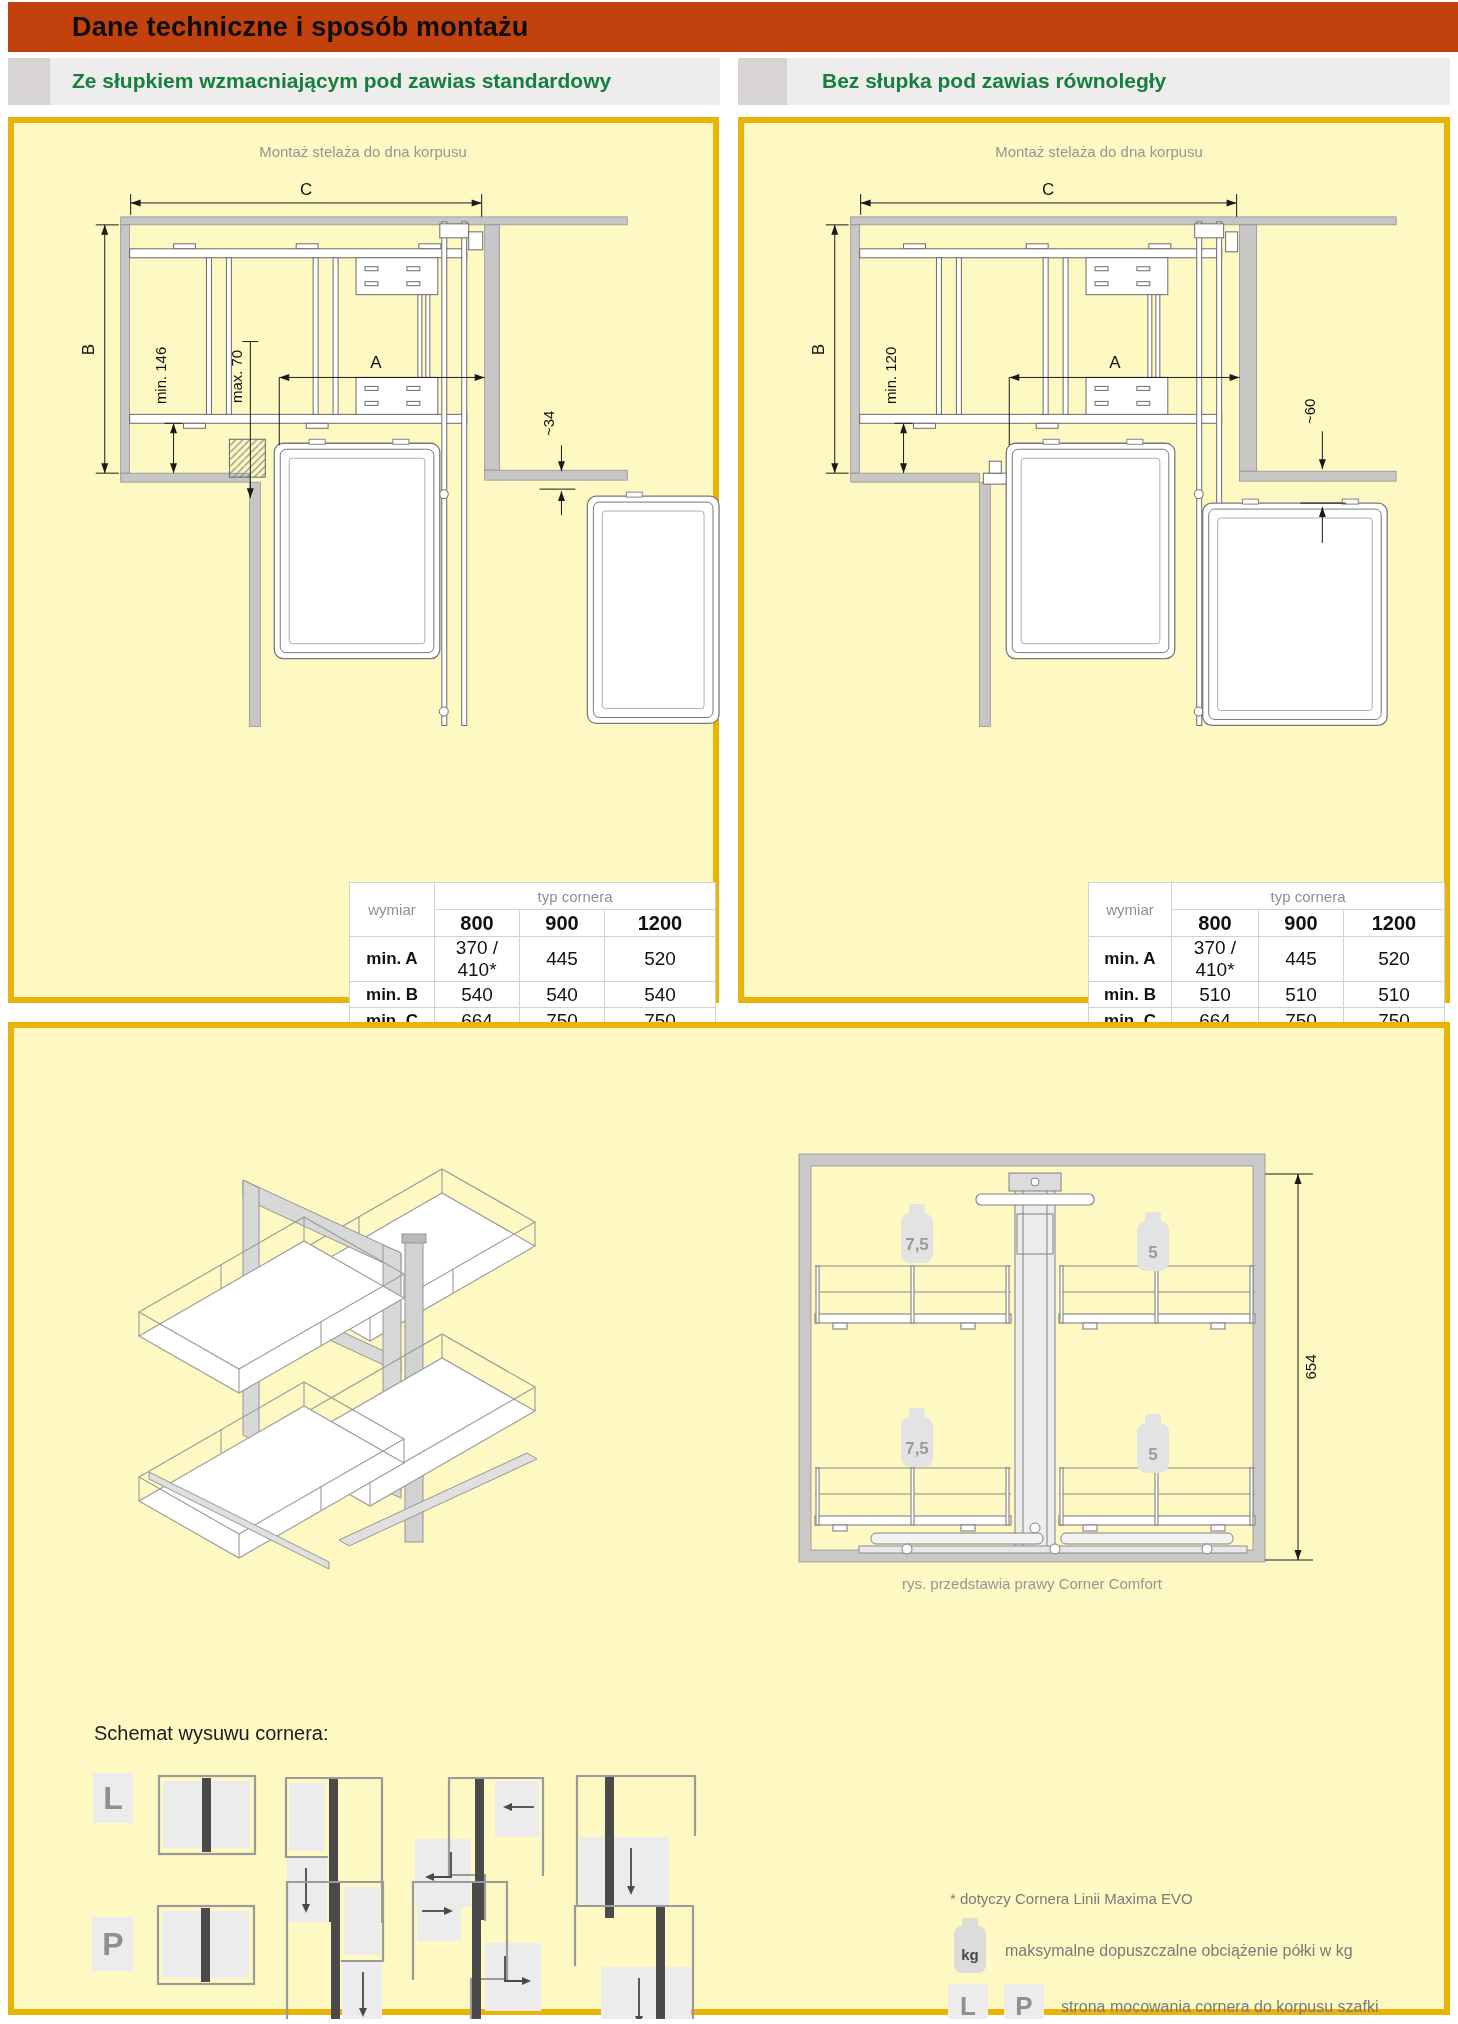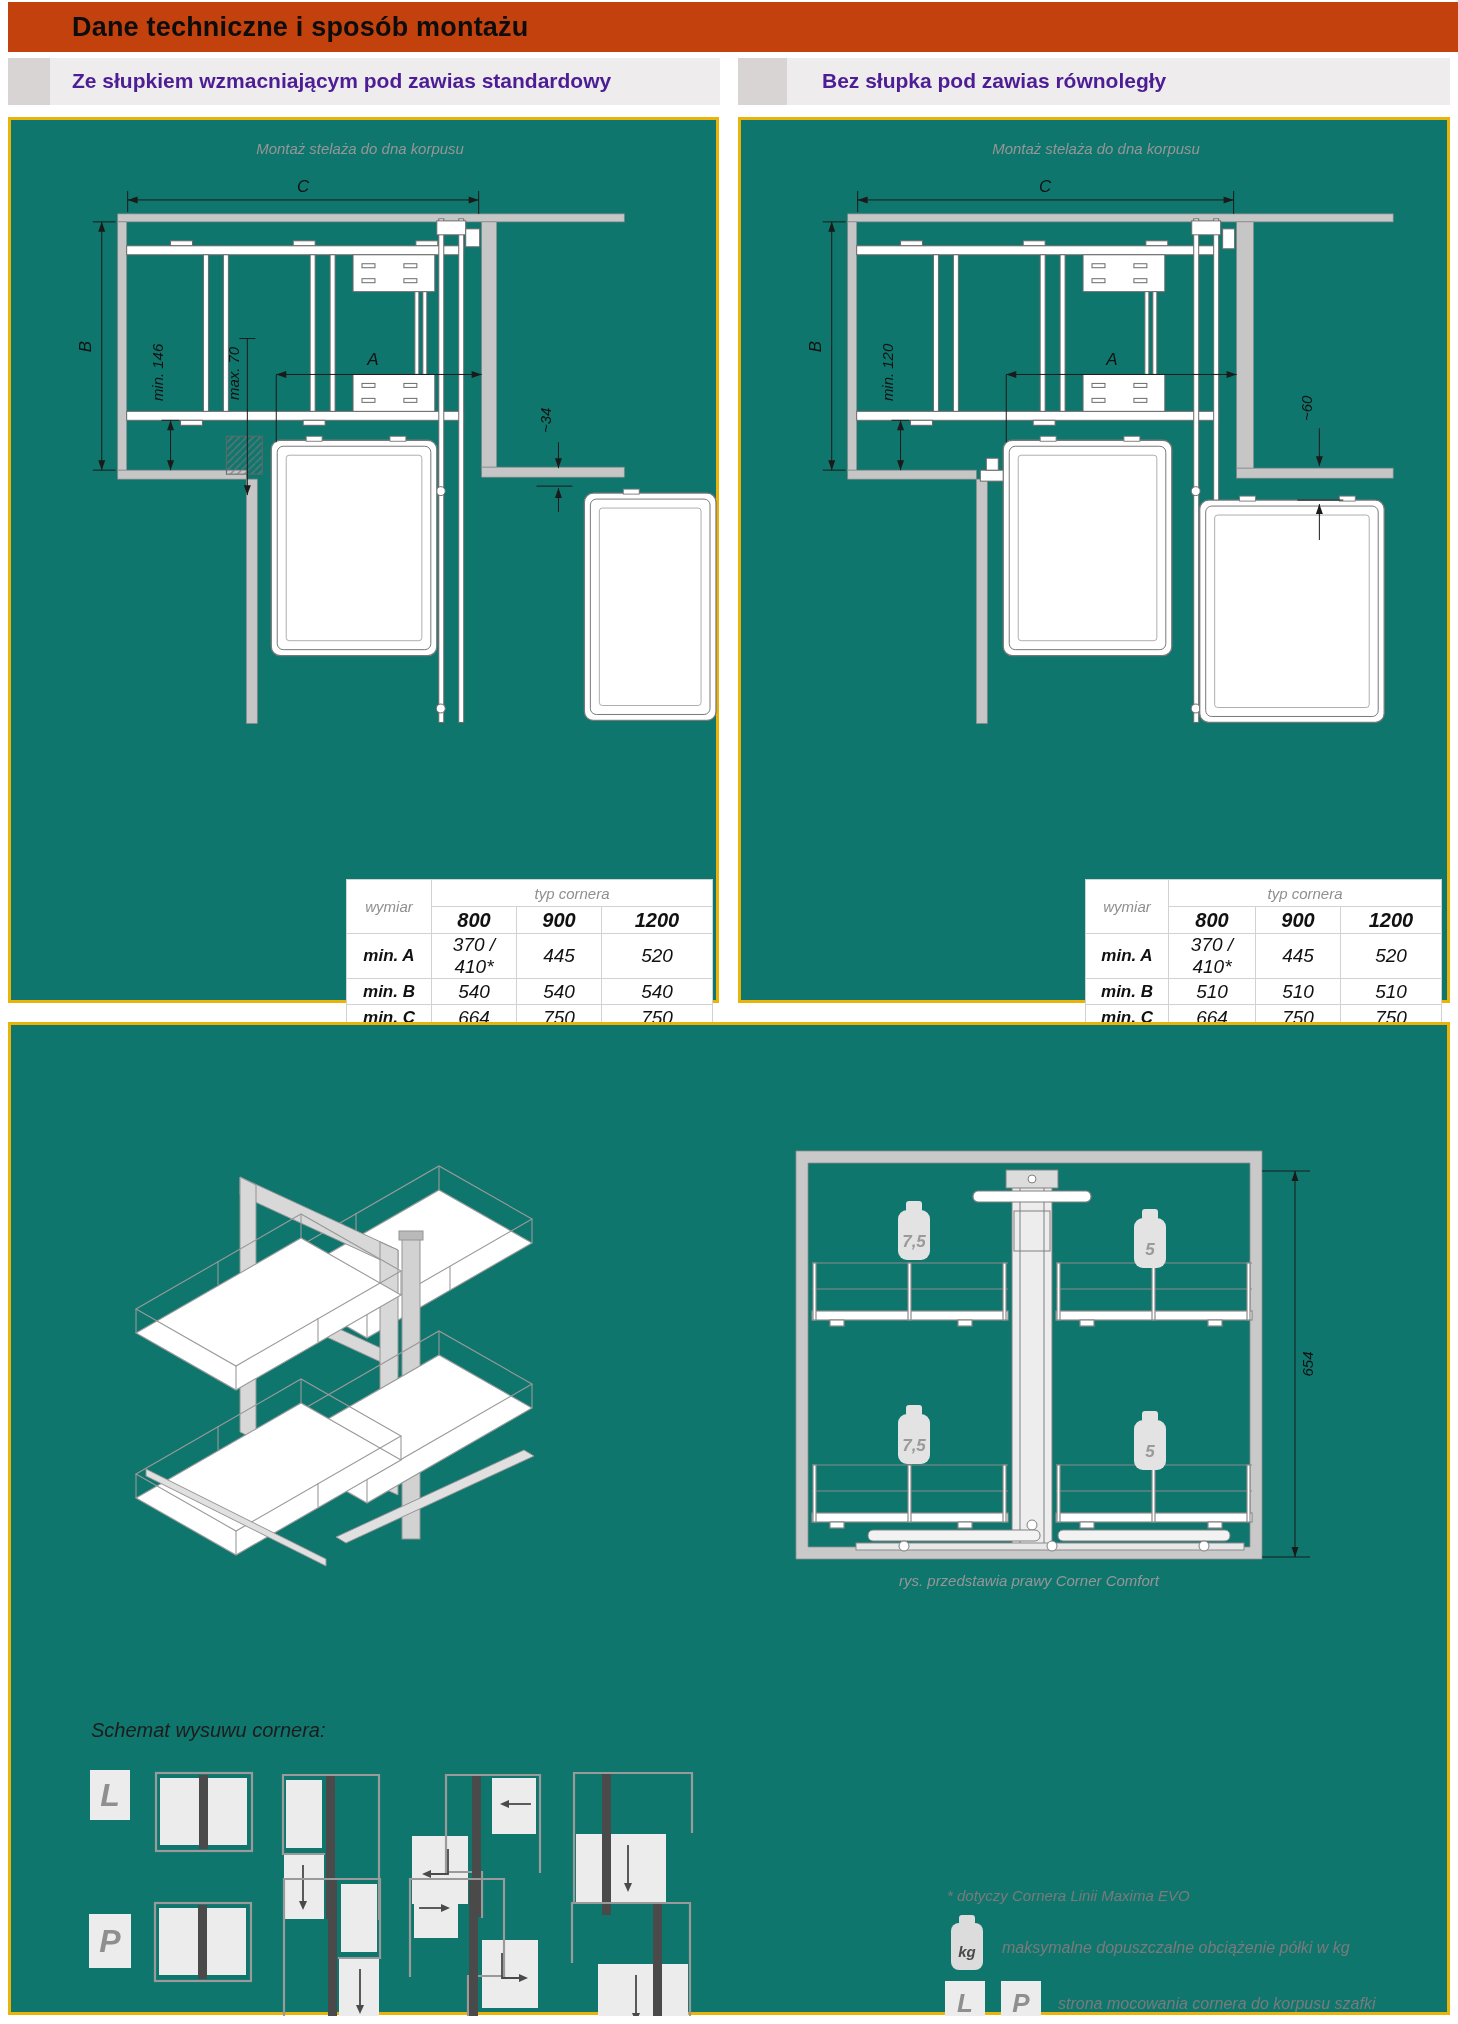--- a/index.html
+++ b/index.html
@@ -2,22 +2,22 @@
 <html><head>
 <meta charset="utf-8">
 <style>
   html,body{margin:0;padding:0;background:#fff;}
   body{width:1458px;height:2024px;position:relative;font-family:"Liberation Sans",sans-serif;color:#111;overflow:hidden;}
   .abs{position:absolute;}
   .page-header{left:8px;top:2px;width:1450px;height:50px;background:#c2410c;}
   .page-header span{position:absolute;left:64px;top:10px;font-size:27px;font-weight:bold;color:#0d0d0d;letter-spacing:.2px;}
   .subheader{top:58px;height:47px;background:#eeecec;}
   .subheader .sq{position:absolute;left:0;top:0;width:42px;height:47px;background:#d7d4d3;}
-  .subheader span{position:absolute;top:11px;font-size:21px;font-weight:bold;color:#4c1d95;}
-  .panel{background:#0f766e;border:3px solid #eab308;box-sizing:border-box;font-style:italic;}
+  .subheader span{position:absolute;top:11px;font-size:21px;font-weight:bold;color:#15803d;}
+  .panel{background:#fef9c3;border:6px solid #eab308;box-sizing:border-box;}
   .tech-table{position:absolute;border-collapse:collapse;table-layout:fixed;background:#fff;margin-top:24px;}
   .tech-table td{border:1px solid #d2d2d2;text-align:center;vertical-align:middle;padding:0;}
   .tech-table .muted{color:#8f8f8f;font-size:15px;font-weight:normal;}
   .tech-table .colhead{font-size:20px;font-weight:bold;color:#111;}
   .tech-table .rowlabel{font-size:17px;font-weight:bold;color:#111;}
   .tech-table .val{font-size:19px;color:#111;}
   svg text{font-family:"Liberation Sans",sans-serif;}
   .dimtxt{font-size:17px;fill:#111;}
   .smdim{font-size:15px;fill:#111;}
   .graytitle{font-size:15px;fill:#969696;}

